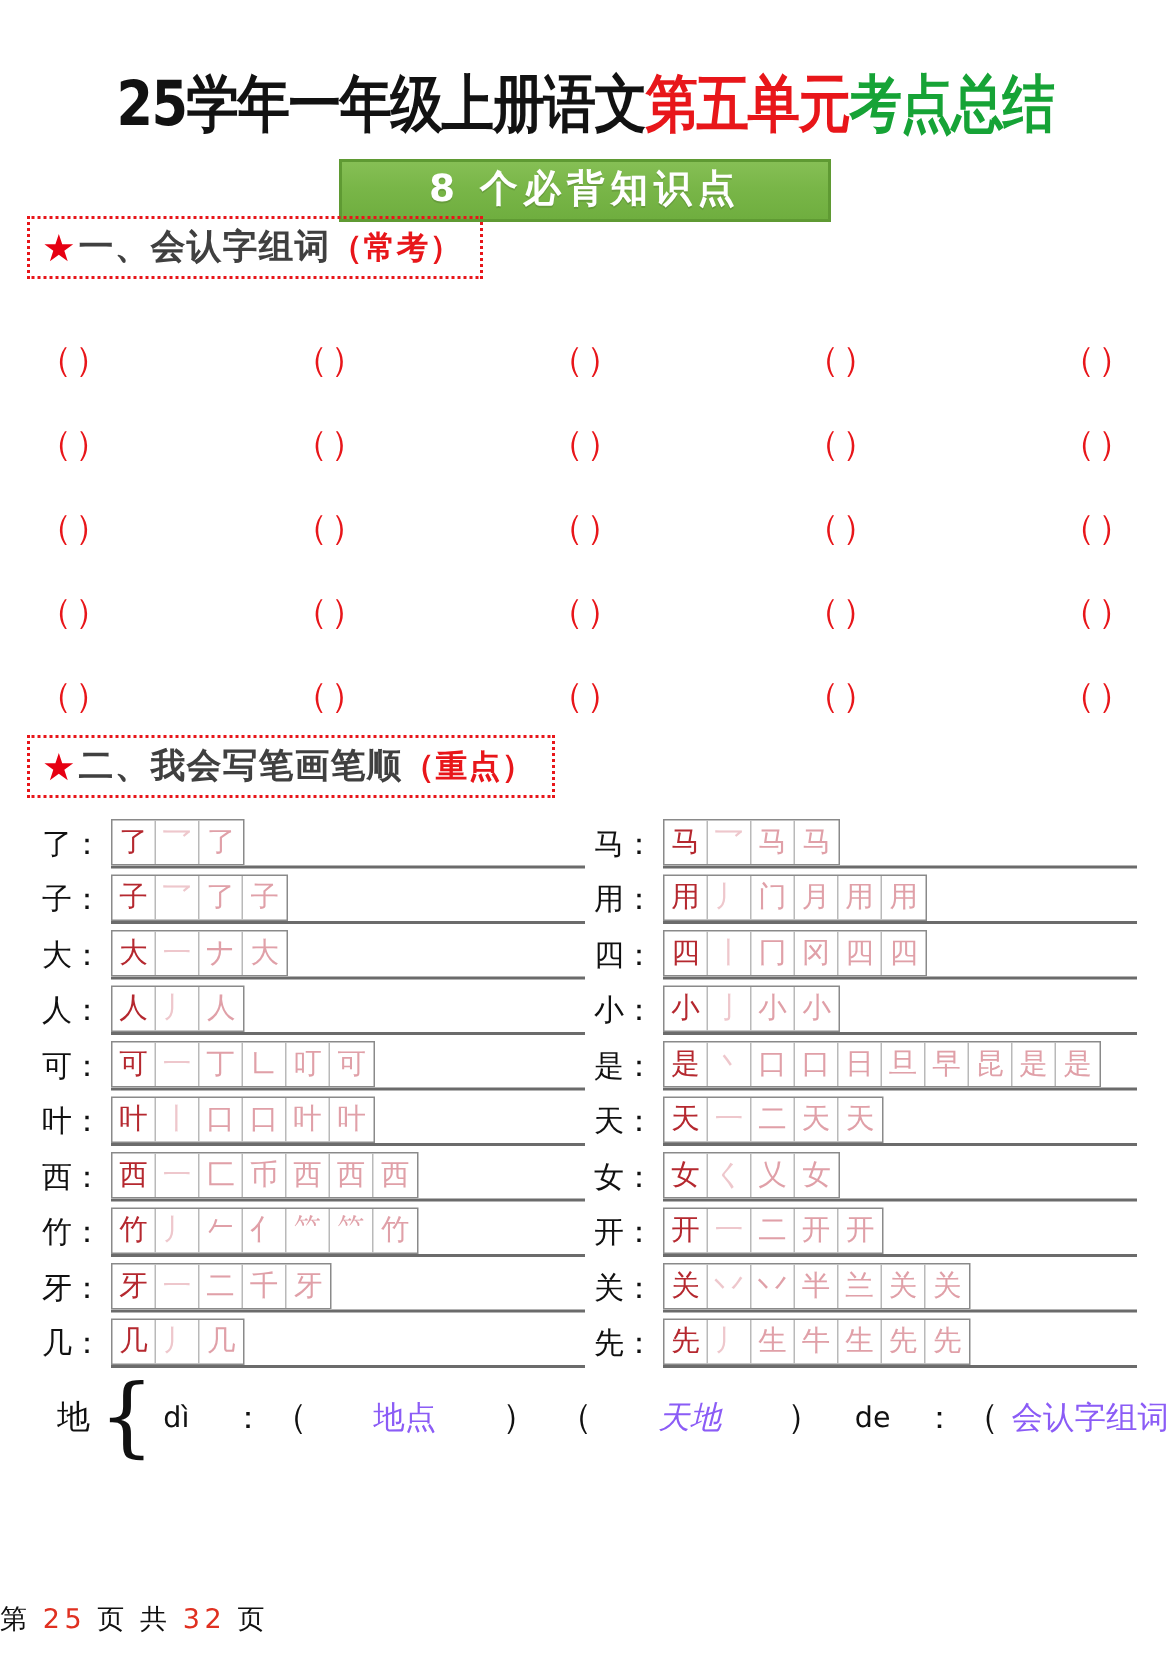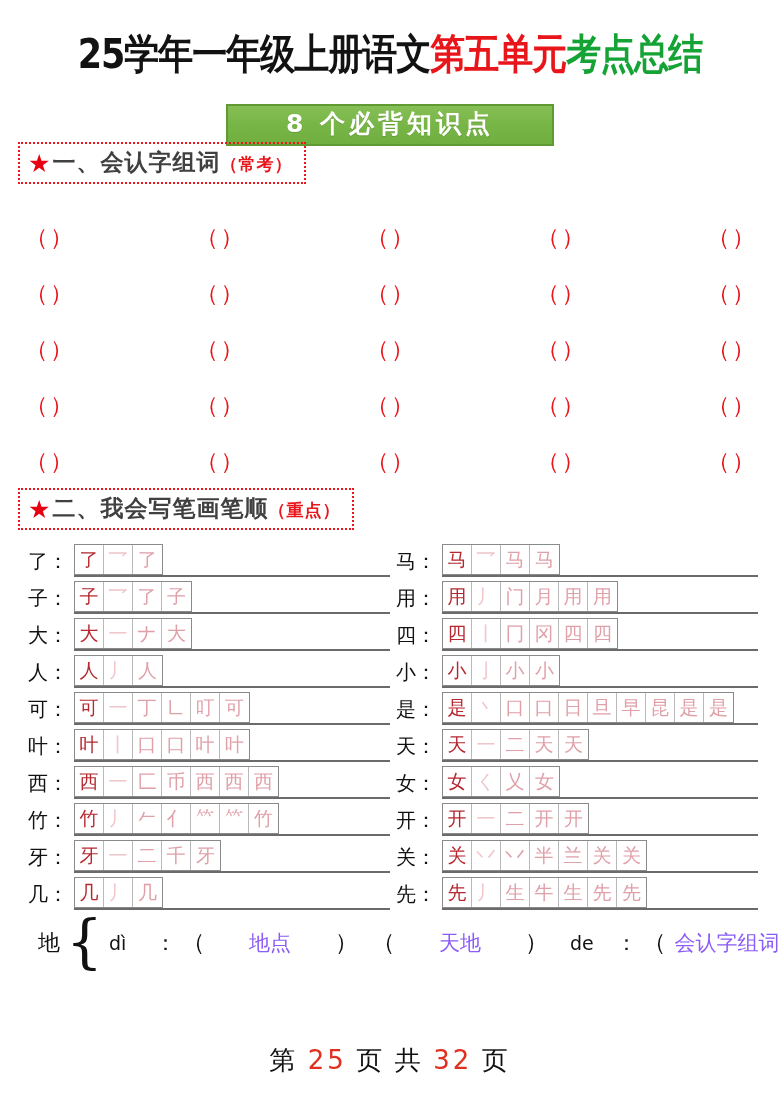--- a/index.html
+++ b/index.html
@@ -12,21 +12,21 @@
     height: 1103px;
     position: relative;
     font-family: "Liberation Serif", "DejaVu Serif", serif;
     overflow: hidden;
   }
   .page {
     width: 780px;
     height: 1103px;
     position: relative;
     box-sizing: border-box;
-    padding: 0 18px;
+    padding: 16px 18px;
   }
 
   
   .title-wrap {
     text-align: center;
     padding-top: 34px;
     height: 56px;
   }
   .main-title {
     font-family: "DejaVu Sans", sans-serif;
@@ -39,21 +39,20 @@
     transform: scaleY(1.18);
     transform-origin: center top;
   }
   .t-black { color: #121212; }
   .t-red   { color: #e8161a; }
   .t-green { color: #16a336; }
 
   
   .banner-wrap {
     text-align: center;
-    margin-top: 14px;
     height: 24px;
   }
   .banner {
     display: inline-block;
     background: linear-gradient(180deg,#86bf55 0%, #79b648 45%, #6fae3f 100%);
     border: 2px solid #5f9a33;
     color: #ffffff;
     font-family: "DejaVu Sans", sans-serif;
     font-weight: bold;
     font-size: 25px;
@@ -82,21 +81,21 @@
     color: #404040;
     font-family: "DejaVu Sans", sans-serif;
     font-weight: bold;
     font-size: 23px;
     letter-spacing: 1px;
   }
   .sec-head .sec-paren {
     color: #e8161a;
     font-family: "DejaVu Sans", sans-serif;
     font-weight: bold;
-    font-size: 17px;
+    font-size: 21px;
     letter-spacing: 1px;
   }
 
   
   .vocab {
     margin-top: 10px;
     padding: 0 6px;
   }
   .vocab-row {
     display: flex;
@@ -252,33 +251,33 @@
   }
   .poly-group .pg-paren { color: #111; font-size: 23px; }
   .poly-word {
     color: #8b5cf6;
     display: inline-block;
     text-align: center;
     font-size: 21px;
     padding: 0 6px;
   }
   .w-w1 { min-width: 118px; }
-  .w-w2 { min-width: 118px; }
+  .w-w2 { min-width: 118px; font-style: italic; }
   .w-w3 { min-width: 110px; }
   .w-w4 { min-width: 110px; }
 
   
   .footer {
     position: absolute;
     left: 0;
     right: 0;
-    bottom: 25px;
-    text-align: center;
+    bottom: 12px;
+    text-align: left;
     font-family: "Liberation Serif", "DejaVu Serif", serif;
-    font-size: 26px;
+    font-size: 18px;
     color: #111;
     letter-spacing: 3px;
   }
   .footer .num { color: #e03020; font-family: "DejaVu Sans", sans-serif; }
 </style>
 </head>
 <body>
 
 <div class="page">
 

